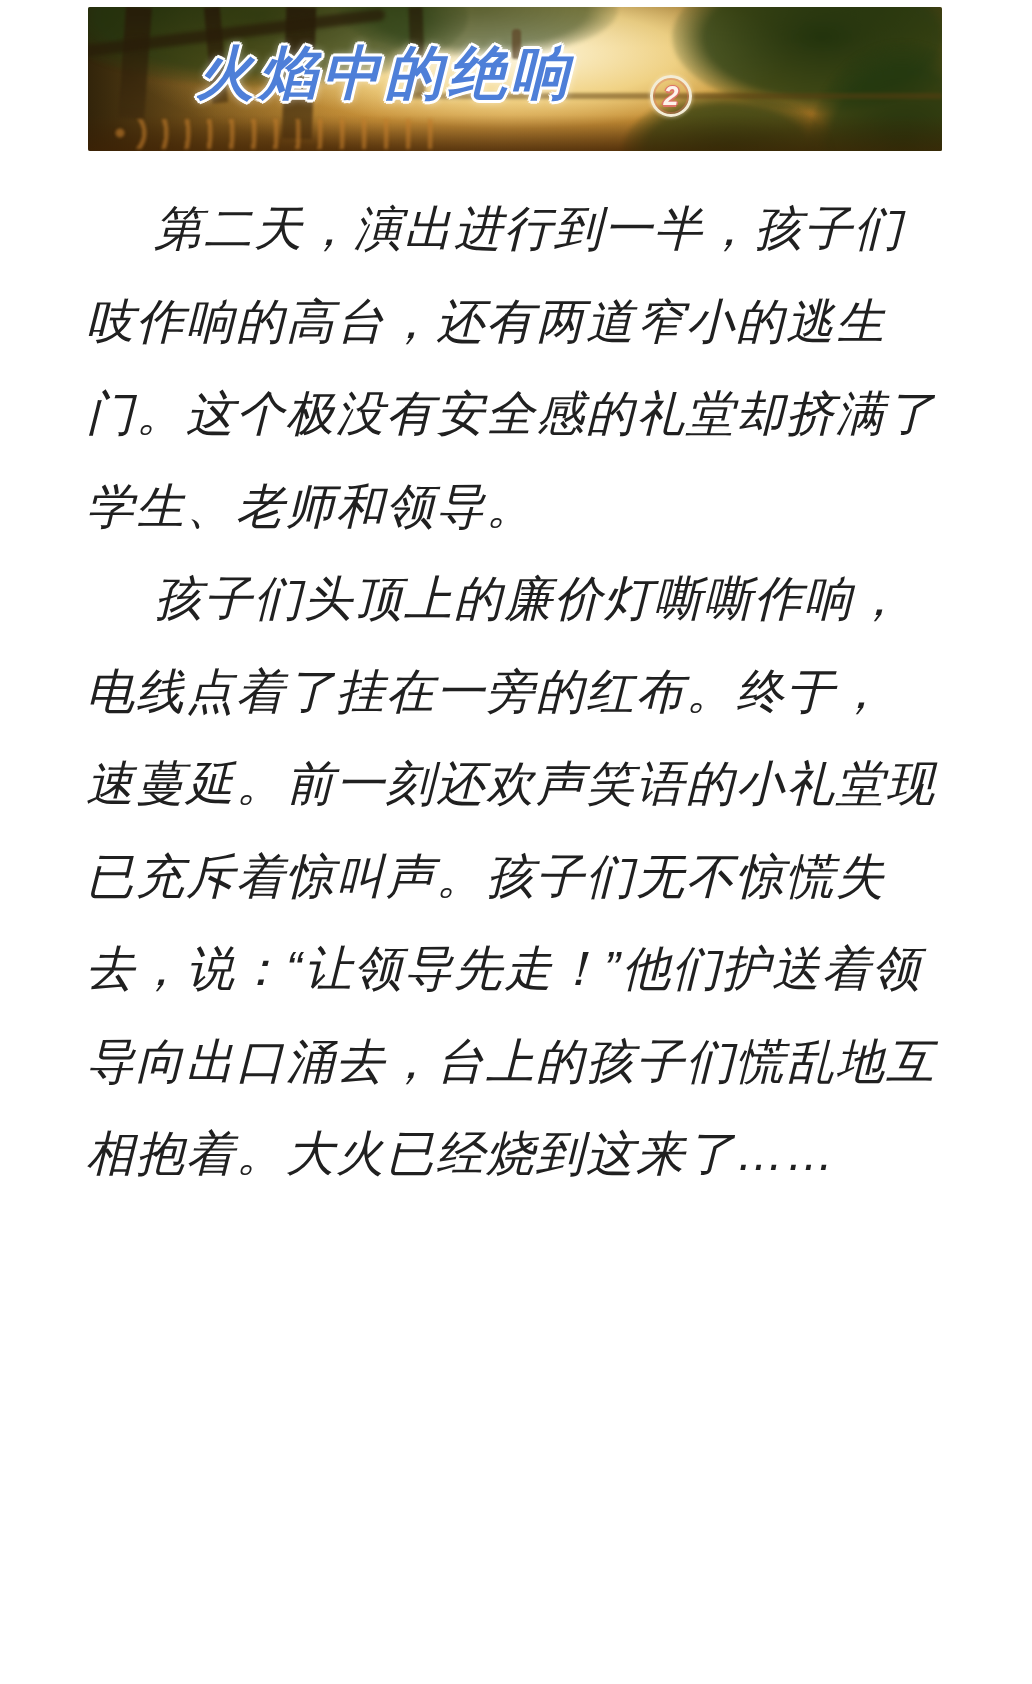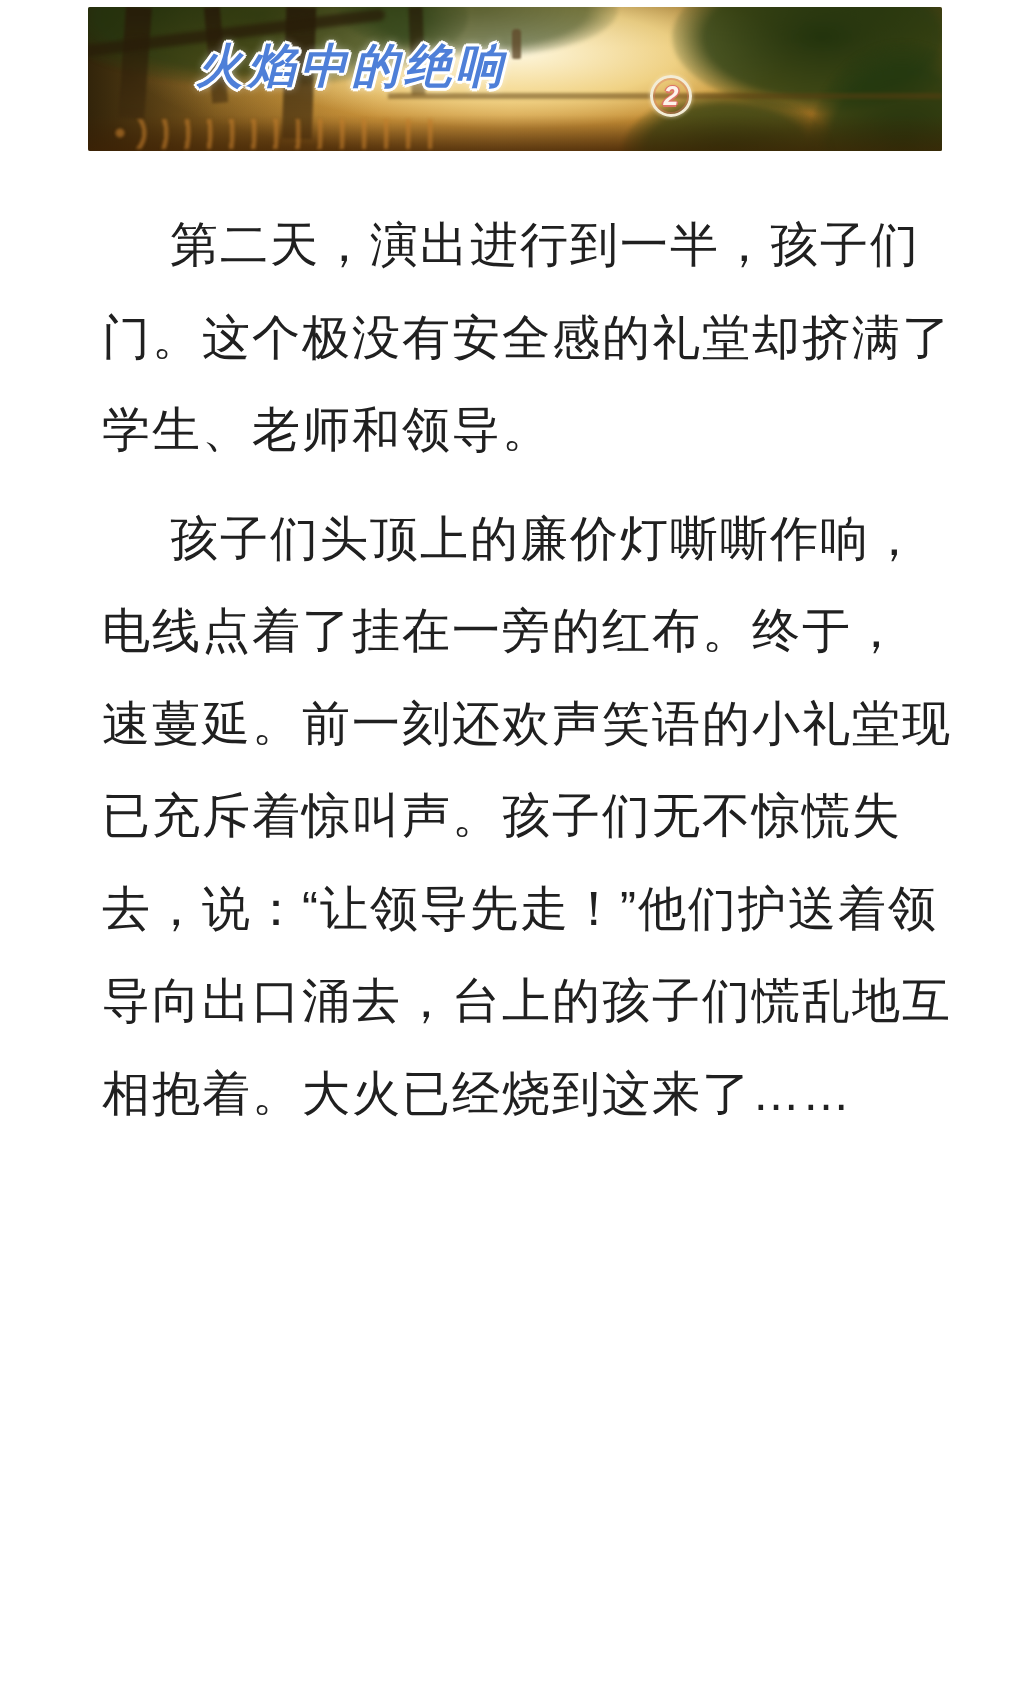--- a/index.html
+++ b/index.html
@@ -90,21 +90,21 @@
     left: 20px; bottom: 2px; width: 330px; height: 30px;
     background: repeating-radial-gradient(circle at 12px 14px,
       rgba(196,126,44,0.75) 0 4px, rgba(0,0,0,0) 5px 22px);
     filter: blur(1.5px);
     opacity: .8;
   }
   .banner-title {
     position: absolute;
     left: 108px;
     top: 28px;
-    font-size: 47px;
+    font-size: 58px;
     font-weight: bold;
     font-style: italic;
     letter-spacing: 5px;
     white-space: nowrap;
     color: #4e7fd8;
     text-shadow:
       -3px 0 0 #ffffff, 3px 0 0 #ffffff, 0 -3px 0 #ffffff, 0 3px 0 #ffffff,
       -2px -2px 0 #ffffff, 2px -2px 0 #ffffff, -2px 2px 0 #ffffff, 2px 2px 0 #ffffff,
       0 0 10px rgba(255,255,255,0.95);
   }
@@ -133,21 +133,21 @@
       0 0 3px rgba(210,90,80,0.8);
   }
 
   
   .article {
     position: absolute;
     left: 86px;
     top: 183px;
     width: 860px;
   }
-  .para { margin: 16px; padding: 0; }
+  .para { margin: 0; padding: 0; font-style: italic; }
   .text-line {
     height: 92.5px;
     line-height: 92.5px;
     font-size: 48px;
     letter-spacing: 2px;
     color: #202020;
     white-space: nowrap;
   }
   .text-line.first-line { padding-left: 68px; }
 </style>
@@ -171,20 +171,21 @@
   <div class="ground-leaves"></div>
   <div class="banner-title">火焰中的绝响</div>
   <div class="episode-badge">
     <span>2</span>
   </div>
 </div>
 
 <div class="article">
   <div class="para">
     <div class="text-line first-line">第二天，演出进行到一半，孩子们</div>
+    <div class="text-line">吱作响的高台，还有两道窄小的逃生</div>
     <div class="text-line">门。这个极没有安全感的礼堂却挤满了</div>
     <div class="text-line">学生、老师和领导。</div>
   </div>
   <div class="para">
     <div class="text-line first-line">孩子们头顶上的廉价灯嘶嘶作响，</div>
     <div class="text-line">电线点着了挂在一旁的红布。终于，</div>
     <div class="text-line">速蔓延。前一刻还欢声笑语的小礼堂现</div>
     <div class="text-line">已充斥着惊叫声。孩子们无不惊慌失</div>
     <div class="text-line">去，说：“让领导先走！”他们护送着领</div>
     <div class="text-line">导向出口涌去，台上的孩子们慌乱地互</div>

